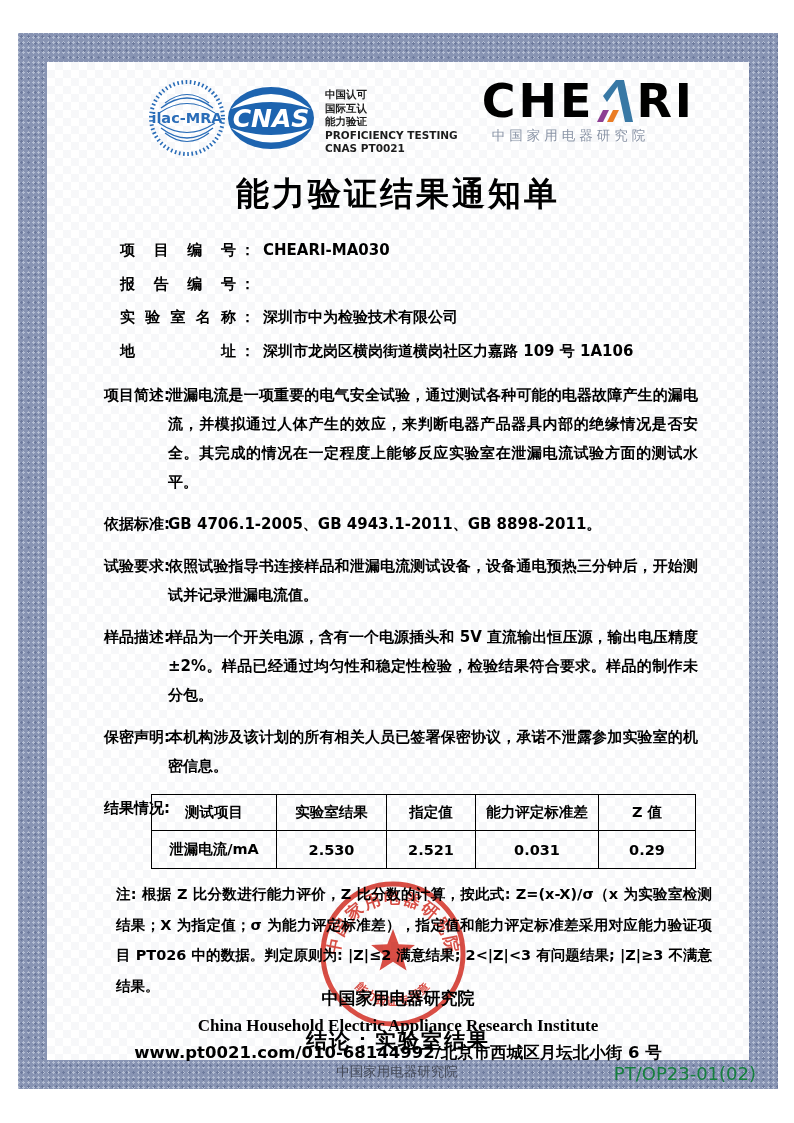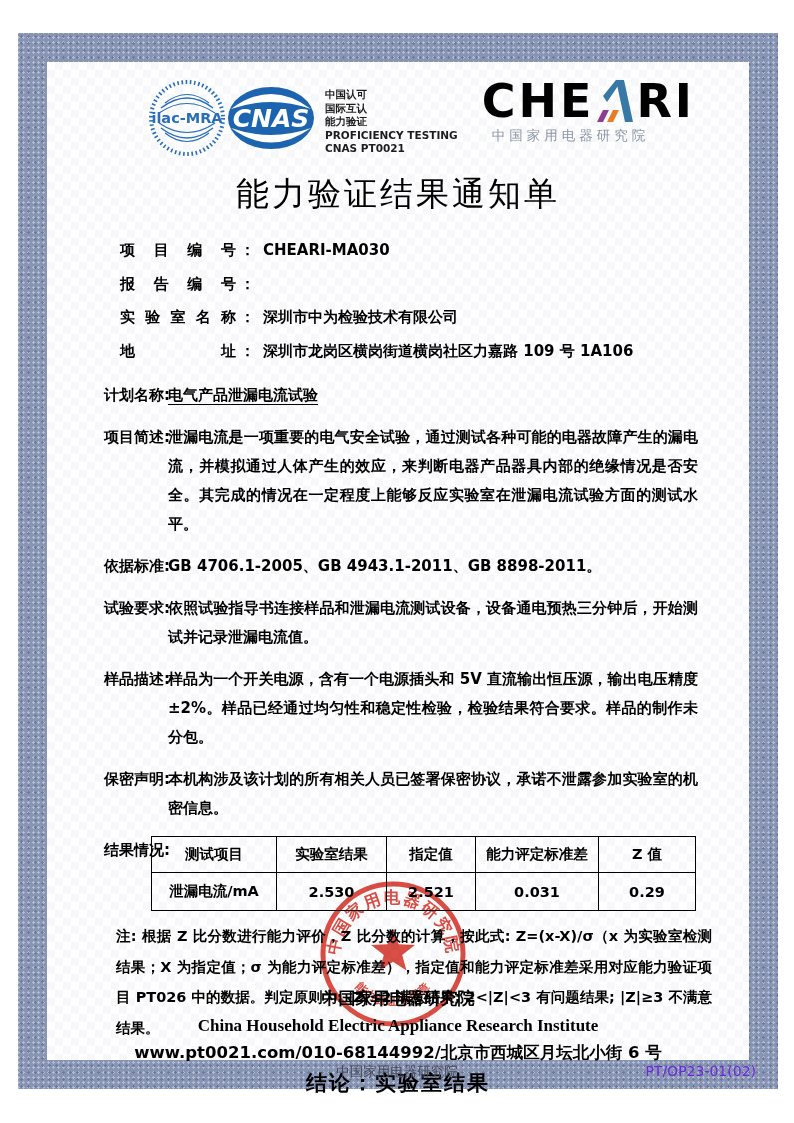--- a/index.html
+++ b/index.html
@@ -18,21 +18,21 @@
 
   .doc{position:relative;width:100%;height:100%;color:#000;}
 
   
   .logos-row{display:flex;align-items:flex-start;margin:16px 0 0 100px;}
   .acc-text{margin:10px 0 0 10px;font-size:10.5px;line-height:13.5px;color:#1c1c1c;font-weight:bold;}
   .cheari{margin-left:24px;margin-top:0;}
   .cheari-word{display:flex;align-items:flex-end;color:#000000;font-weight:bold;font-size:46px;line-height:46px;letter-spacing:3px;}
   .cheari-sub{font-size:13.5px;letter-spacing:4px;color:#8a94a6;margin-top:3px;padding-left:10px;}
 
-  .title{margin-top:14px;text-align:center;font-size:33px;font-weight:normal;letter-spacing:3px;}
+  .title{margin-top:14px;text-align:center;font-size:33px;font-weight:bold;letter-spacing:3px;}
 
   
   .fields{margin:20px 0 0 73px;font-size:15px;font-weight:bold;}
   .field-row{display:flex;line-height:27.5px;margin-top:6px;}
   .f-label{display:inline-block;width:116px;text-align:justify;text-align-last:justify;}
   .f-colon{margin:0 8px 0 4px;}
 
   
   .sections{margin:16px 0 0 57px;width:594px;font-size:15px;font-weight:bold;}
   .sec{position:relative;padding-left:64px;line-height:29px;margin-bottom:13px;text-align:justify;}
@@ -56,21 +56,21 @@
   .footer{position:absolute;left:0;right:0;bottom:10px;text-align:center;}
   .footer-cn{font-size:17px;font-weight:bold;line-height:27px;}
   .footer-en{font-family:"Liberation Serif","DejaVu Serif",serif;font-size:17px;font-weight:bold;line-height:27px;}
   .footer-contact{font-size:16.5px;font-weight:bold;line-height:27px;}
 
   
   .stamp{position:absolute;left:271px;top:801px;width:150px;height:150px;opacity:0.88;mix-blend-mode:multiply;z-index:5;}
 
   
   .bar-center{position:absolute;top:1063px;left:0;width:100%;text-align:center;font-size:13.5px;color:#454a58;z-index:2;}
-  .bar-right{position:absolute;top:1063px;right:38px;font-size:14px;color:#6d28d9;z-index:2;}
+  .bar-right{position:absolute;top:1063px;right:38px;font-size:18px;color:#15803d;z-index:2;}
 </style>
 </head>
 <body>
 
 <div class="page">
   <div class="frame"></div>
 
   <div class="bar-center">中国家用电器研究院</div>
   <div class="bar-right">PT/OP23-01(02)</div>
 
@@ -134,23 +134,20 @@
             <span>深圳市中为检验技术有限公司</span>
         </div>
         <div class="field-row">
           <span class="f-label">地址</span>
             <span class="f-colon">：</span>
             <span>深圳市龙岗区横岗街道横岗社区力嘉路 109 号 1A106</span>
         </div>
       </div>
 
       <div class="sections">
-        <div class="sec">
-          <span class="sec-label">计划名称:</span><span class="u-line">电气产品泄漏电流试验</span>
-        </div>
         <div class="sec">
           <span class="sec-label">项目简述:</span><span>泄漏电流是一项重要的电气安全试验，通过测试各种可能的电器故障产生的漏电流，并模拟通过人体产生的效应，来判断电器产品器具内部的绝缘情况是否安全。其完成的情况在一定程度上能够反应实验室在泄漏电流试验方面的测试水平。</span>
         </div>
         <div class="sec">
           <span class="sec-label">依据标准:</span><span>GB 4706.1-2005、GB 4943.1-2011、GB 8898-2011。</span>
         </div>
         <div class="sec">
           <span class="sec-label">试验要求:</span><span>依照试验指导书连接样品和泄漏电流测试设备，设备通电预热三分钟后，开始测试并记录泄漏电流值。</span>
         </div>
         <div class="sec">

